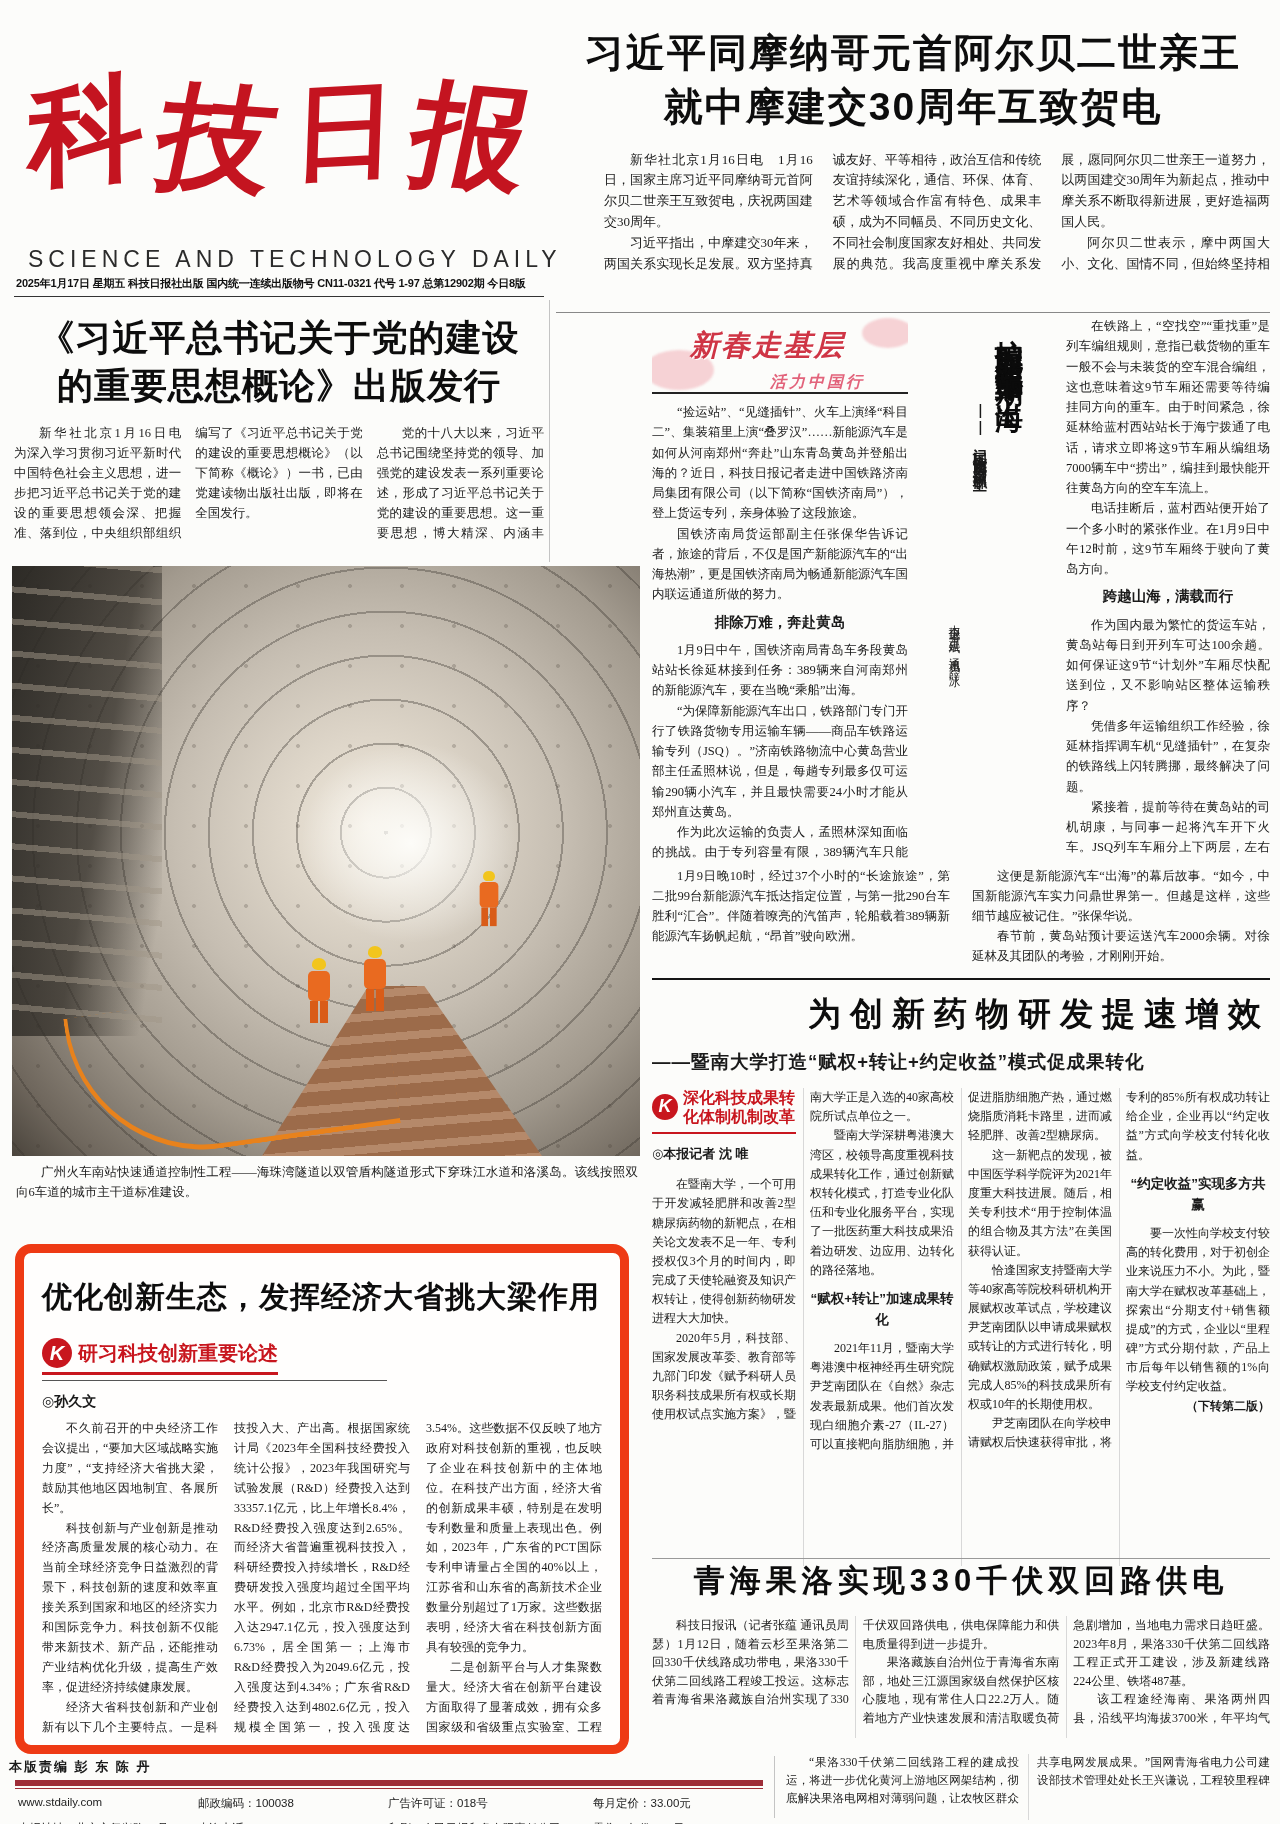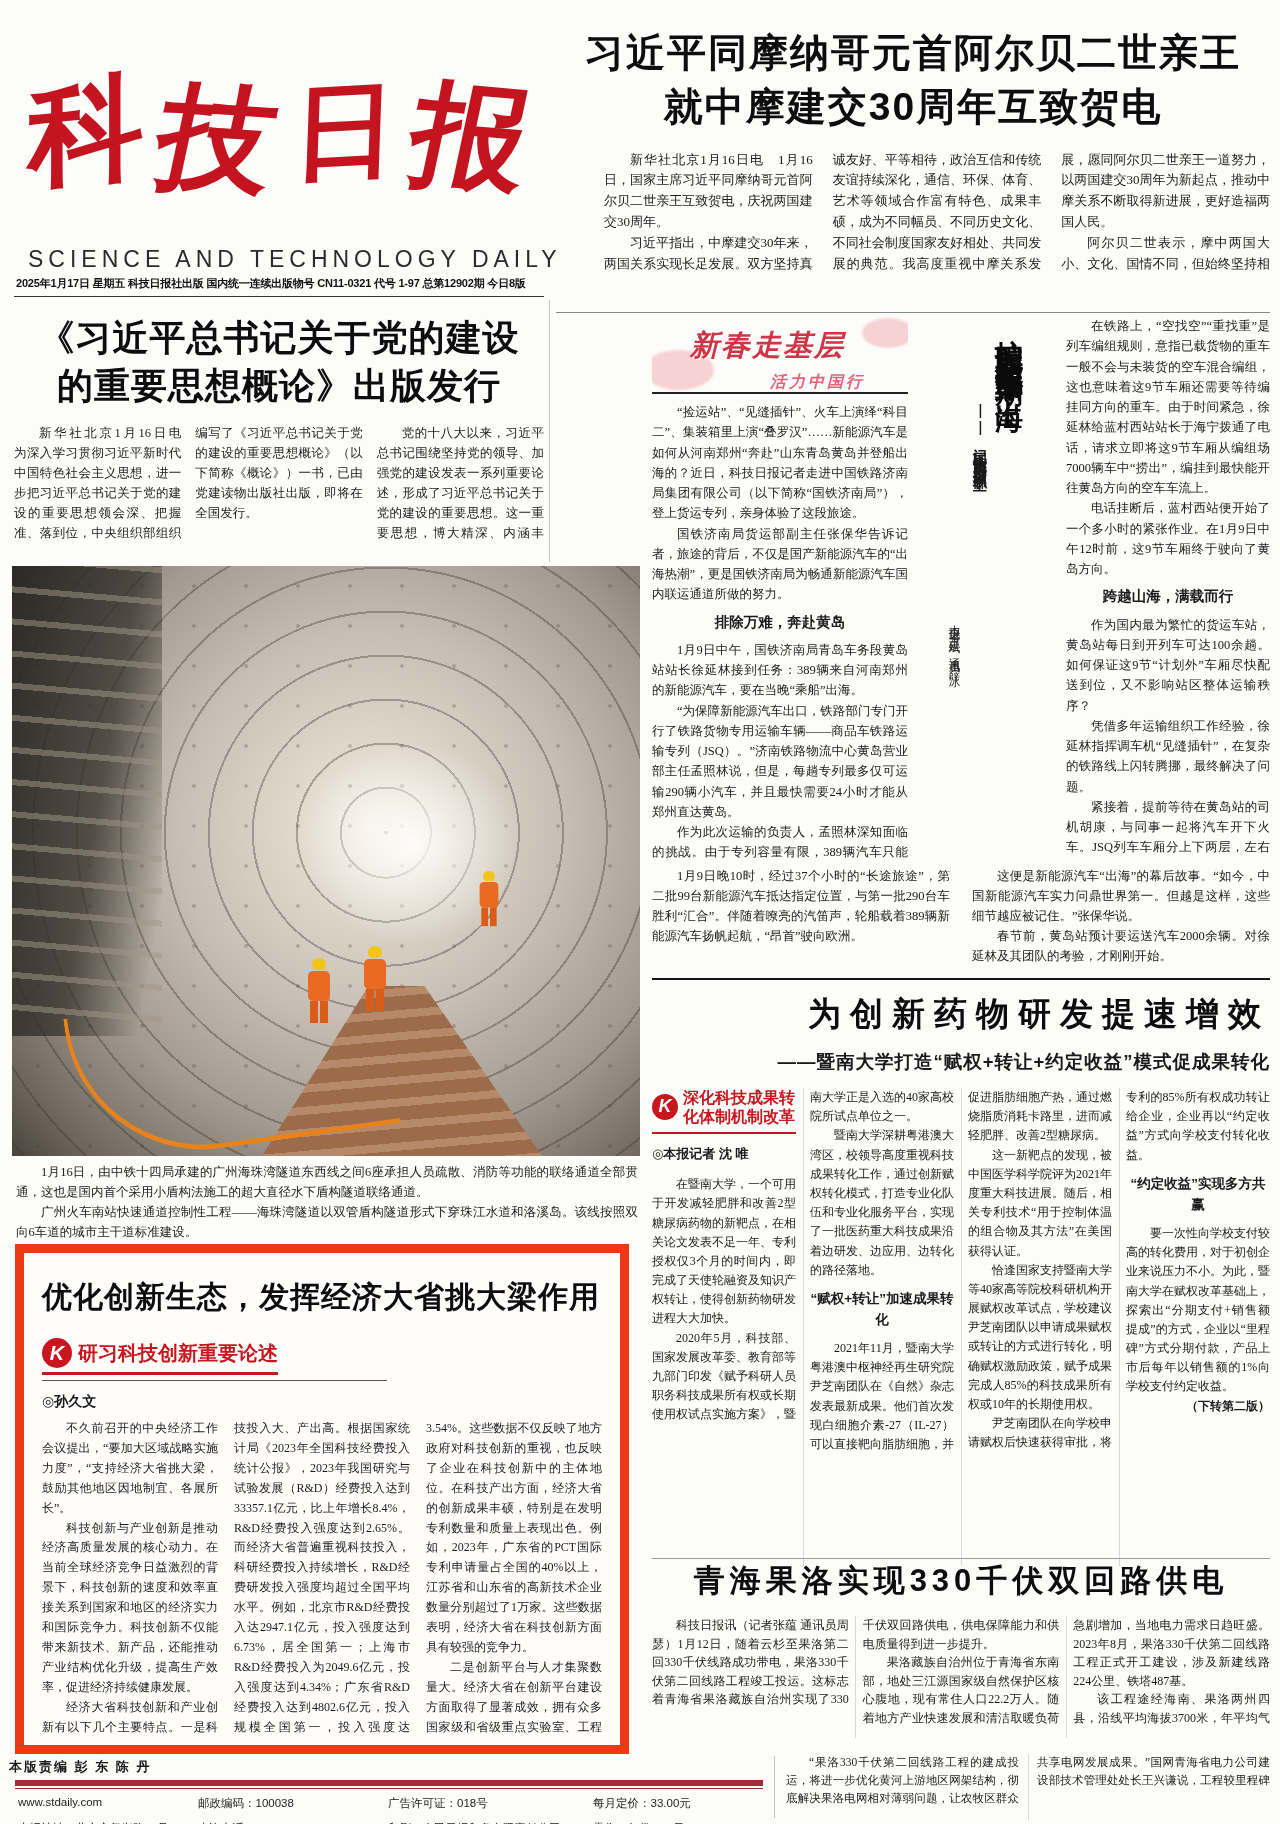--- a/index.html
+++ b/index.html
@@ -57,34 +57,34 @@
   .vwrap { writing-mode:vertical-rl; height:540px; }
   .vtitle { font-family:"Liberation Sans","DejaVu Sans",sans-serif; font-weight:900; font-size:28px; letter-spacing:4px; color:#0b0b0b; }
   .vattr { font-family:"Liberation Sans","DejaVu Sans",sans-serif; font-weight:bold; font-size:14px; padding-top:88px; padding-left:10px; letter-spacing:3px; }
   .vby { font-size:11.5px; padding-top:300px; padding-left:8px; letter-spacing:2px; color:#222; }
   .train-colB { width:204px; font-size:12.5px; line-height:1.62; overflow:hidden; margin-left:8px; }
   .train-tail { margin-top:8px; height:106px; overflow:hidden; column-count:2; column-gap:22px; font-size:12.5px; line-height:1.6; }
   .t-sub { font-size:14.5px; margin:6px 0; }
   
   .drug { left:652px; top:978px; width:618px; height:578px; border-top:2px solid #151515; padding-top:12px; }
   .drug-h { font-size:33px; letter-spacing:9px;text-align:right; }
-  .drug-sub { font-size:18.5px; font-weight:bold; font-family:"Liberation Sans","DejaVu Sans",sans-serif; text-align:right; margin-top:12px; letter-spacing:1px; }
+  .drug-sub { font-size:18.5px; font-weight:bold; font-family:"Liberation Sans","DejaVu Sans",sans-serif; text-align:left; margin-top:12px; letter-spacing:1px; }
   .drug-body { margin-top:14px; height:478px; overflow:hidden; column-count:4; column-gap:14px; column-rule:1px solid #d8d8d8; font-size:12px; line-height:1.6; }
   .kick { font-family:"Liberation Sans","DejaVu Sans",sans-serif; font-weight:900; color:#c8161e; font-size:16px; border-bottom:2px solid #c8161e; padding-bottom:6px; display:flex; align-items:center; gap:5px; line-height:1.2; }
   .kicon { flex:0 0 auto; width:26px; height:26px; border-radius:50%; background:#c8161e; color:#fff; font-style:italic; font-weight:900; font-size:18px; display:inline-flex; align-items:center; justify-content:center; }
   .byline { font-family:"Liberation Sans","DejaVu Sans",sans-serif; font-weight:bold; font-size:13px; margin:10px 0; text-indent:0 !important; }
   .d-sub { font-size:13.5px; margin:8px 0; }
   .jump { text-align:right; font-weight:bold; font-family:"Liberation Sans","DejaVu Sans",sans-serif; font-size:12px; text-indent:0 !important; }
   
   .qh { left:652px; top:1560px; width:618px; }
   .qh-h { font-size:31px; letter-spacing:5px; }
   .qh-body { margin-top:14px; height:122px; overflow:hidden; column-count:3; column-gap:14px; column-rule:1px solid #d8d8d8; font-size:12px; line-height:1.55; }
   .qh-tail { left:786px; top:1754px; width:484px; height:66px; overflow:hidden; column-count:2; column-gap:18px; column-rule:1px solid #d8d8d8; font-size:11.5px; line-height:1.55; }
   
-  .eco { left:15px; top:1244px; width:614px; height:510px; border:9px solid #ee3a14; border-radius:0; background:#fffefd; padding:14px 18px 22px; }
+  .eco { left:15px; top:1244px; width:614px; height:510px; border:9px solid #ee3a14; border-radius:16px; background:#fffefd; padding:14px 18px 22px; }
   .eco-h { font-size:30px; letter-spacing:1px; text-align:left; margin-top:10px; }
   .eco-kickrow { margin-top:20px; width:345px; border-bottom:1px solid #555; padding-bottom:5px; }
   .eco-kick { display:inline-flex; align-items:center; gap:6px; font-family:"Liberation Sans","DejaVu Sans",sans-serif; font-weight:900; font-size:20px; color:#c8161e; border-bottom:3px solid #c8161e; padding-bottom:4px; }
   .eco-by { margin:12px 0 8px; font-weight:bold; font-size:14px; font-family:"Liberation Sans","DejaVu Sans",sans-serif; }
   .eco-body { height:330px; overflow:hidden; column-count:3; column-gap:16px; font-size:12px; line-height:1.66; }
   
   .editors { left:9px; top:1758px; font-family:"Liberation Sans","DejaVu Sans",sans-serif; font-weight:bold; font-size:13px; letter-spacing:2px; }
   .foot-rule { left:15px; top:1780px; width:748px; border-top:6px solid #9e2d38; border-bottom:1px solid #9e2d38; height:9px; }
   .foot-grid { left:18px; top:1796px; width:745px; display:grid; grid-template-columns:180px 190px 205px 160px; row-gap:10px; font-size:11.5px; font-family:"Liberation Sans","DejaVu Sans",sans-serif; color:#222; }
 </style>
@@ -141,21 +141,20 @@
         <div class="body"></div>
         <div class="legs"></div>
       </div>
     <div class="worker" style="left:466px; top:300px; transform:scale(.85);">
         <div class="head"></div>
         <div class="body"></div>
         <div class="legs"></div>
       </div>
   </div>
   <div class="abs caption bodytext">
-      <p>1月16日，由中铁十四局承建的广州海珠湾隧道东西线之间6座承担人员疏散、消防等功能的联络通道全部贯通，这也是国内首个采用小盾构法施工的超大直径水下盾构隧道联络通道。</p>
       <p>广州火车南站快速通道控制性工程——海珠湾隧道以双管盾构隧道形式下穿珠江水道和洛溪岛。该线按照双向6车道的城市主干道标准建设。</p>
     </div>
 
   <div class="abs train">
     <div class="train-top">
       <div class="train-colA bodytext">
         <div class="badge">
           <div class="cloud" style="left:-8px; top:34px; width:70px; height:40px;"></div>
           <div class="cloud" style="left:210px; top:2px; width:52px; height:30px;"></div>
           <div class="badge-main">新春走基层</div>

